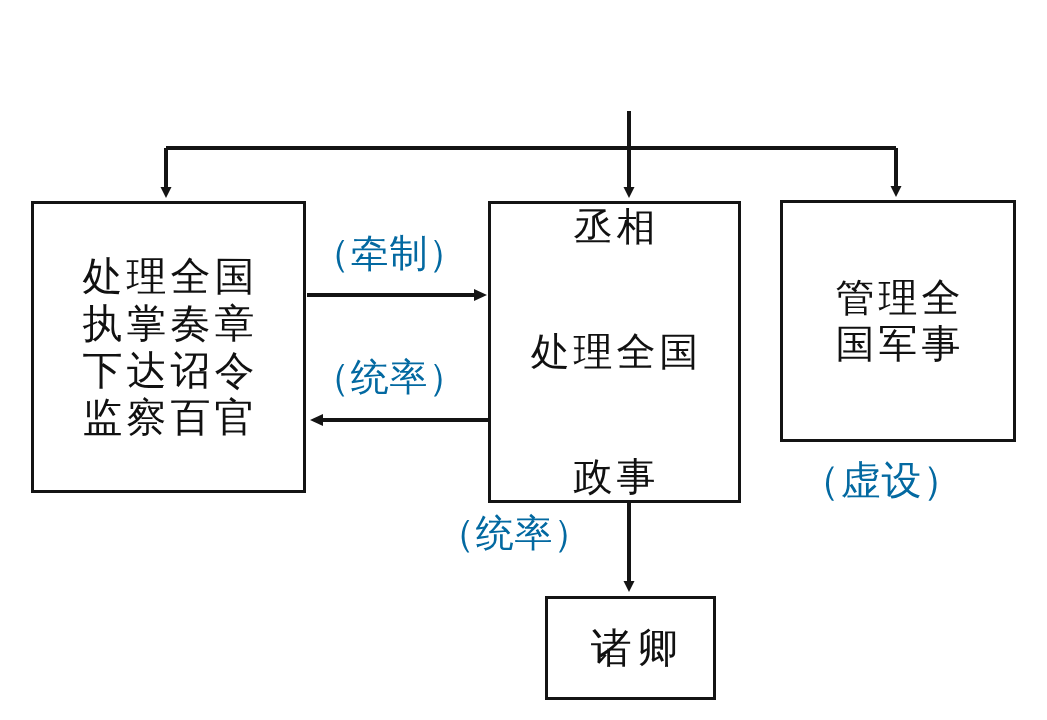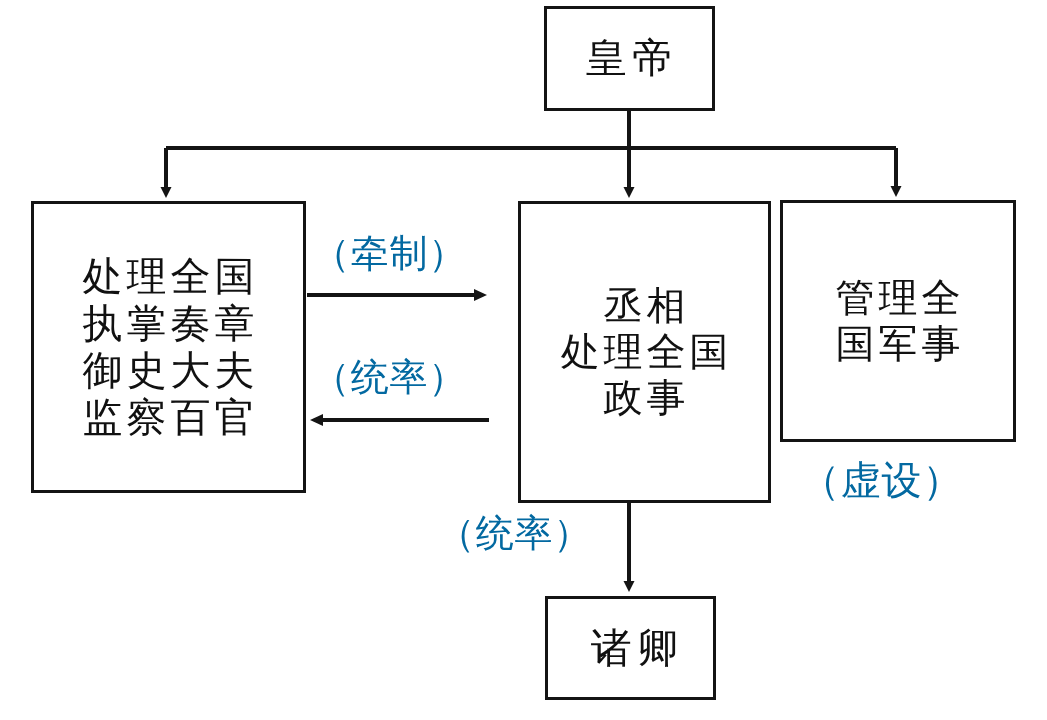--- a/index.html
+++ b/index.html
@@ -49,24 +49,25 @@
   #node-censor {
     left: 31px;
     top: 201px;
     width: 275px;
     height: 292px;
   }
   #node-censor .line { font-size: 40px; }
 
   
   #node-chancellor {
-    left: 518px;
+    left: 488px;
     top: 201px;
     width: 253px;
     height: 302px;
+    justify-content: space-between;
   }
   #node-chancellor .line { font-size: 39px; }
 
   
   #node-commandant {
     left: 780px;
     top: 200px;
     width: 236px;
     height: 242px;
   }
@@ -134,28 +135,25 @@
 
     <path d="M896,148 L896,187" stroke="#141414" stroke-width="4" fill="none" marker-end="url(#arrow-down)"></path>
 
     <path d="M307,295 L475,295" stroke="#141414" stroke-width="4" fill="none" marker-end="url(#arrow-right)"></path>
 
     <path d="M489,420 L322,420" stroke="#141414" stroke-width="4" fill="none" marker-end="url(#arrow-left)"></path>
 
     <path d="M629,503 L629,582" stroke="#141414" stroke-width="4" fill="none" marker-end="url(#arrow-down)"></path>
   </svg>
 
-  <div class="node" id="node-emperor">
-    <span class="line">皇帝</span>
-  </div>
 
   <div class="node" id="node-censor">
     <span class="line">处理全国</span>
     <span class="line">执掌奏章</span>
-    <span class="line">御史大夫</span>
+    <span class="line">下达诏令</span>
     <span class="line">监察百官</span>
   </div>
 
   <div class="node" id="node-chancellor">
     <span class="line">丞相</span>
     <span class="line">处理全国</span>
     <span class="line">政事</span>
   </div>
 
   <div class="node" id="node-commandant">

